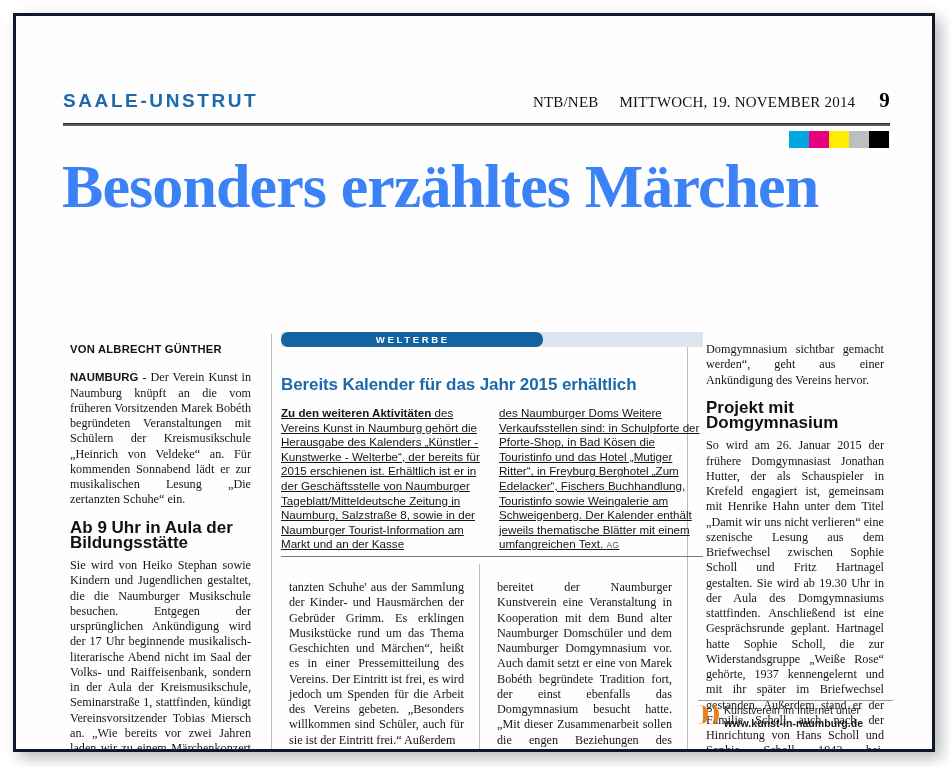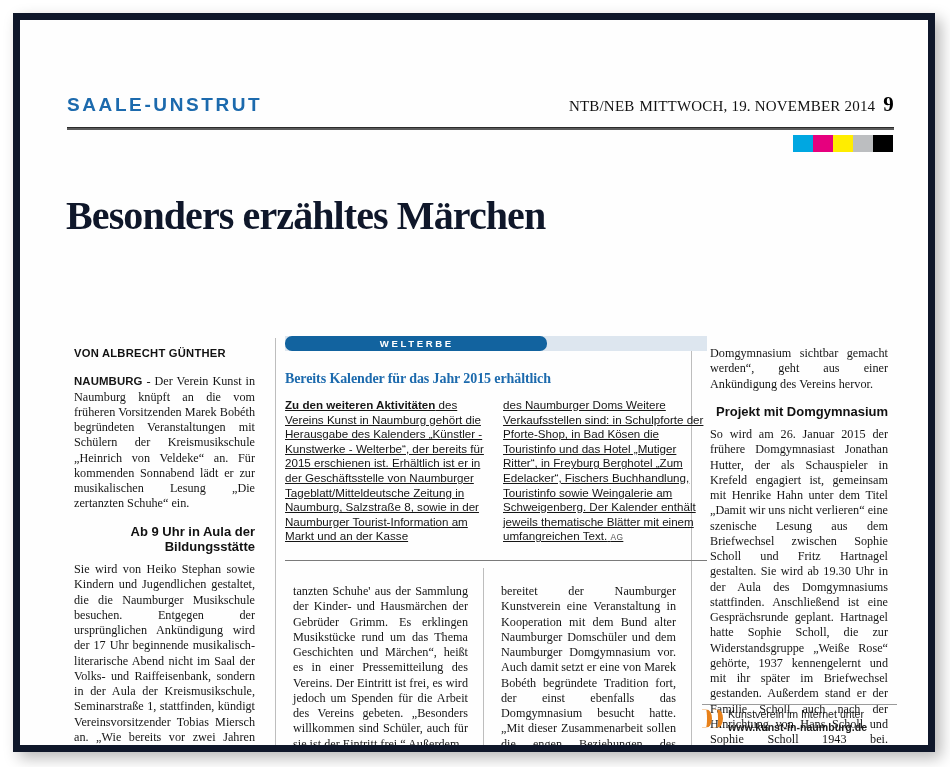--- a/index.html
+++ b/index.html
@@ -15,21 +15,21 @@
   }
 
   
   #page-frame {
     position: absolute;
     left: 13px;
     top: 13px;
     width: 922px;
     height: 739px;
     background: #ffffff;
-    border: 7px solid #0f172a;
+    border: 3px solid #0f172a;
     box-shadow: 6px 6px 14px rgba(0,0,0,0.28);
     box-sizing: border-box;
     overflow: hidden;
   }
   #paper {
     position: absolute;
     left: 0; top: 0;
     width: 920px;
     height: 737px;
     background: #fefefe;
@@ -53,21 +53,21 @@
     letter-spacing: 2.6px;
     color: #1c6aad;
   }
   .masthead-right {
     font-family: "Liberation Serif", serif;
     font-size: 15px;
     color: #111;
     letter-spacing: 0.2px;
     display: flex;
     align-items: baseline;
-    gap: 5px;
+    gap: 21px;
     white-space: nowrap;
   }
   .masthead-right .edition { font-variant: small-caps; }
   .masthead-right .dateline { font-variant: small-caps; }
   .page-number {
     font-family: "Liberation Serif", serif;
     font-weight: bold;
     font-size: 21px;
     color: #000;
     margin-left: 3px;
@@ -91,28 +91,28 @@
     top: 115px;
     display: flex;
     height: 17px;
   }
   #cmyk-bar .swatch { width: 20px; height: 17px; }
 
   
   #headline {
     position: absolute;
     left: 46px;
-    top: 166px;
+    top: 140px;
     width: 840px;
     font-family: "Liberation Serif", serif;
     font-weight: bold;
-    font-size: 40px;
+    font-size: 62px;
     line-height: 60px;
     letter-spacing: -0.9px;
-    color: #0f172a;
+    color: #3b82f6;
   }
 
   
   #subhead {
     position: absolute;
     left: 46px;
     top: 240px;
     width: 830px;
     font-family: "Liberation Serif", serif;
     font-size: 20.5px;
@@ -158,25 +158,25 @@
   }
   .dateline-bold {
     font-family: "Liberation Sans", sans-serif;
     font-weight: bold;
     font-size: 11.4px;
     letter-spacing: 0.1px;
   }
   .subhd {
     font-family: "Liberation Sans", sans-serif;
     font-weight: bold;
-    font-size: 13px;
+    font-size: 17px;
     color: #111;
     margin-top: 12px !important;
     margin-bottom: 1px !important;
-    text-align: right;
+    text-align: left;
   }
   .credit {
     font-family: "Liberation Sans", sans-serif;
     font-size: 8.4px;
     color: #555;
     letter-spacing: 0.4px;
   }
   .kommentar {
     font-style: italic;
     font-weight: bold;
@@ -207,24 +207,24 @@
   }
   #welterbe-bar .bar-label {
     font-family: "Liberation Sans", sans-serif;
     font-weight: bold;
     font-size: 9.6px;
     letter-spacing: 2.6px;
     color: #ffffff;
     padding-left: 2px;
   }
   #welterbe-headline {
-    margin-top: 20px;
-    font-family: Liberation Serif, serif;
-    font-weight: bold;
-    font-size: 14px;
+    margin-top: 28px;
+    font-family: Liberation Sans, sans-serif;
+    font-weight: bold;
+    font-size: 17px;
     letter-spacing: -0.1px;
     color: #1c6aad;
   }
   #welterbe-cols {
     margin-top: 11px;
     display: flex;
     gap: 14px;
   }
   .wcol {
     width: 204px;

